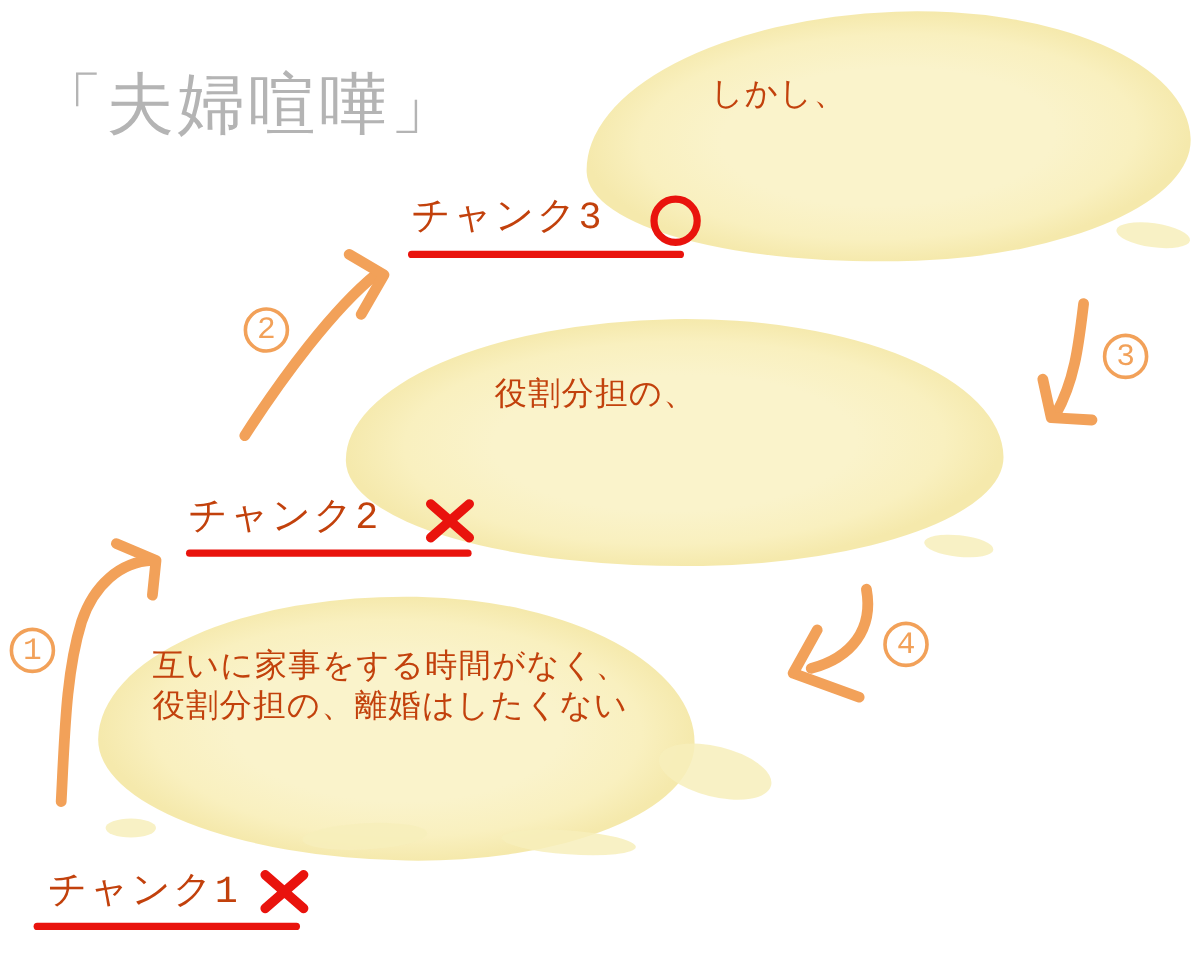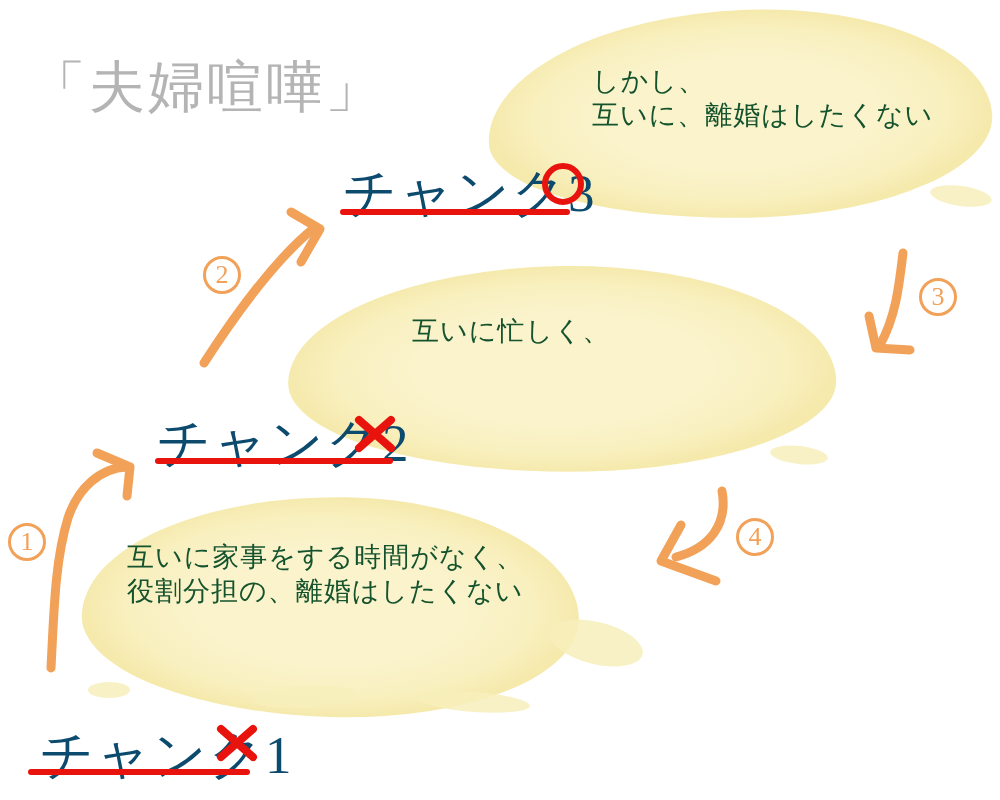--- a/index.html
+++ b/index.html
@@ -1,19 +1,19 @@
 <!DOCTYPE html>
 <html><head>
 <meta charset="utf-8">
 <style>
   html,body{margin:0;padding:0;background:#ffffff;}
   #canvas{
     position:relative; width:1000px; height:800px; overflow:hidden;
     background:#ffffff;
-    font-family:Liberation Serif, serif;
+    font-family:Liberation Mono, monospace;
   }
   
   .bubble{
     position:absolute;
     background:radial-gradient(closest-side, #faf3cb 55%, #f9f0bf 82%, #f5e9ac 100%);
   }
   #bubble-1{left:488px; top:10px; width:504px; height:208px;
     border-radius:52% 48% 46% 54% / 60% 55% 45% 40%; transform:rotate(-2deg);}
   #bubble-2{left:288px; top:266px; width:548px; height:206px;
     border-radius:50% 50% 46% 54% / 55% 58% 42% 45%; transform:rotate(-1deg);}
@@ -25,28 +25,28 @@
   .splat.s3{left:548px; top:622px; width:96px;  height:42px; transform:rotate(14deg);}
   .splat.s4{left:252px; top:686px; width:104px; height:22px; transform:rotate(-3deg);}
   .splat.s5{left:418px; top:692px; width:112px; height:20px; transform:rotate(4deg);}
   .splat.s6{left:88px;  top:682px; width:42px;  height:16px;}
   
   .page-title{
     position:absolute; left:30px; top:50px; margin:0;
     font-size:56px; font-weight:500; color:#b4b4b4; letter-spacing:3px; white-space:nowrap;
   }
   .bubble-text{
-    position:absolute; font-size:27px; line-height:34px; color:#14532d;
+    position:absolute; font-size:27px; line-height:34px; color:#c2410c;
     white-space:nowrap; letter-spacing:1px;
   }
   #bubble-text-1{left:592px; top:64px;}
   #bubble-text-2{left:412px; top:314px;}
   #bubble-text-3{left:127px; top:540px;}
   .chunk-label{
-    position:absolute; font-size:53px; color:#0c4a6e; letter-spacing:2px; white-space:nowrap;
+    position:absolute; font-size:32px; color:#c2410c; letter-spacing:2px; white-space:nowrap;
   }
   #chunk3-label{left:343px; top:158px;}
   #chunk2-label{left:157px; top:408px;}
   #chunk1-label{left:40px;  top:720px;}
   .chunk-underline{position:absolute; height:6px; background:#e9130d; border-radius:3px;}
   #chunk3-underline{left:340px; top:209px; width:230px;}
   #chunk2-underline{left:155px; top:458px; width:238px;}
   #chunk1-underline{left:28px;  top:769px; width:222px;}
   .circle-mark{
     position:absolute; left:542px; top:163px; width:42px; height:42px;
@@ -82,24 +82,23 @@
   <div class="splat s2"></div>
   <div class="splat s3"></div>
   <div class="splat s4"></div>
   <div class="splat s5"></div>
   <div class="splat s6"></div>
 
   <h1 class="page-title">「夫婦喧嘩」</h1>
 
   <div id="bubble-text-1" class="bubble-text">
     <div>しかし、</div>
-    <div>互いに、離婚はしたくない</div>
   </div>
   <div id="bubble-text-2" class="bubble-text">
-    <div>互いに忙しく、</div>
+    <div>役割分担の、</div>
   </div>
   <div id="bubble-text-3" class="bubble-text">
     <div>互いに家事をする時間がなく、</div>
     <div>役割分担の、離婚はしたくない</div>
   </div>
 
   <div id="chunk3-label" class="chunk-label">チャンク3</div>
   <div class="circle-mark"></div>
   <div id="chunk3-underline" class="chunk-underline"></div>
 

